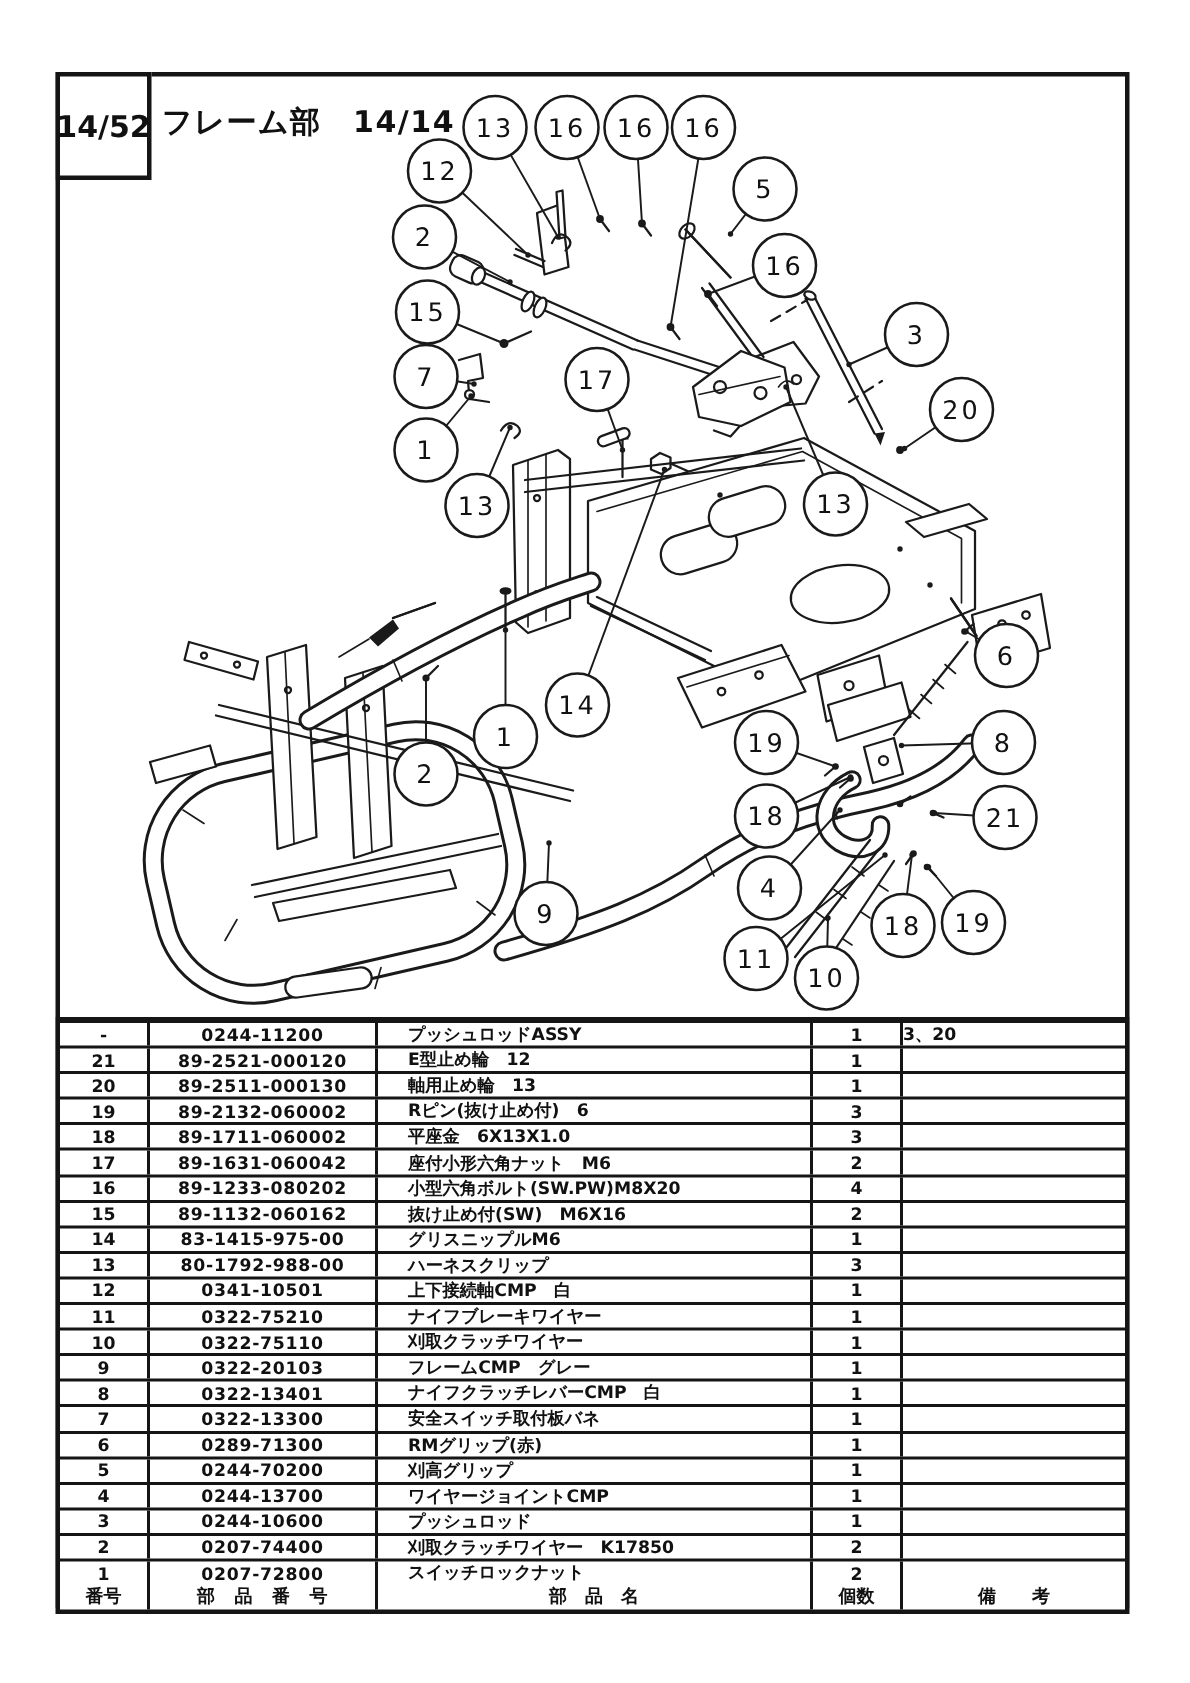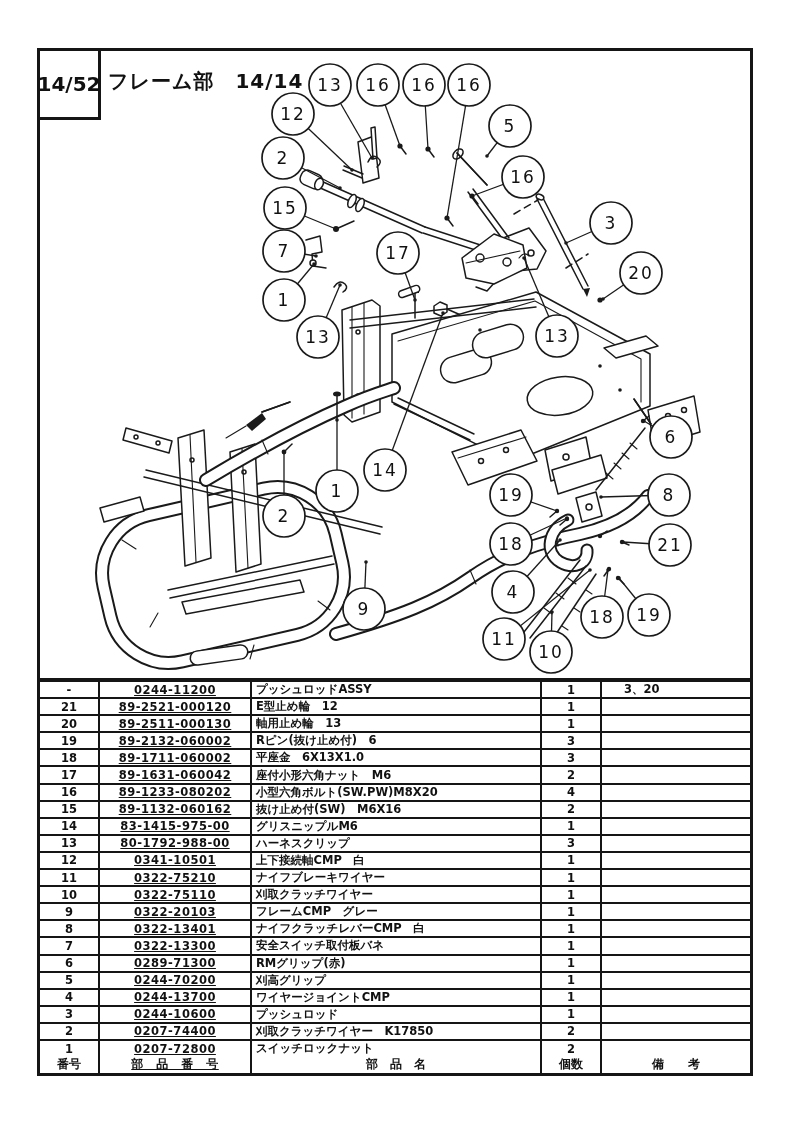--- a/index.html
+++ b/index.html
@@ -24,24 +24,24 @@
   #balloon-layer text{font-family:"DejaVu Sans",sans-serif;font-size:17px;fill:#111;text-anchor:middle;letter-spacing:2px;}
   #leader-layer .anchor{fill:#1a1a1a;stroke:none;}
 
   
   .parts-table{position:absolute;left:37px;top:678px;width:716px;border:3px solid #151515;border-top-width:2px;box-sizing:border-box;background:#fff;z-index:4;}
   .trow{display:flex;height:17.1px;border-top:2px solid #151515;box-sizing:border-box;align-items:stretch;}
   .trow:first-child{border-top:none;}
   .tcell{border-left:2px solid #151515;box-sizing:border-box;font-weight:bold;font-size:11.5px;display:flex;align-items:center;overflow:hidden;white-space:nowrap;}
   .tcell:first-child{border-left:none;}
   .c-no{width:58px;justify-content:center;}
-  .c-pn{width:152px;justify-content:center;letter-spacing:0.5px;text-decoration:underline;}
-  .c-name{width:290px;padding-left:4px;}
+  .c-pn{width:152px;justify-content:center;letter-spacing:0.5px;}
+  .c-name{width:290px;padding-left:20px;}
   .c-qty{width:60px;justify-content:center;}
-  .c-note{flex:1;padding-left:22px;}
+  .c-note{flex:1;padding-left:0;}
   .footer-row .tcell{justify-content:center;padding-left:0;font-size:12px;}
 </style>
 </head>
 <body>
 
 <div class="page-border"></div>
 <div class="corner-label">14/52</div>
 <div class="page-title">フレーム部　14/14</div>
 
 <svg id="diagram" viewBox="37 48 716 630" xmlns="http://www.w3.org/2000/svg">

